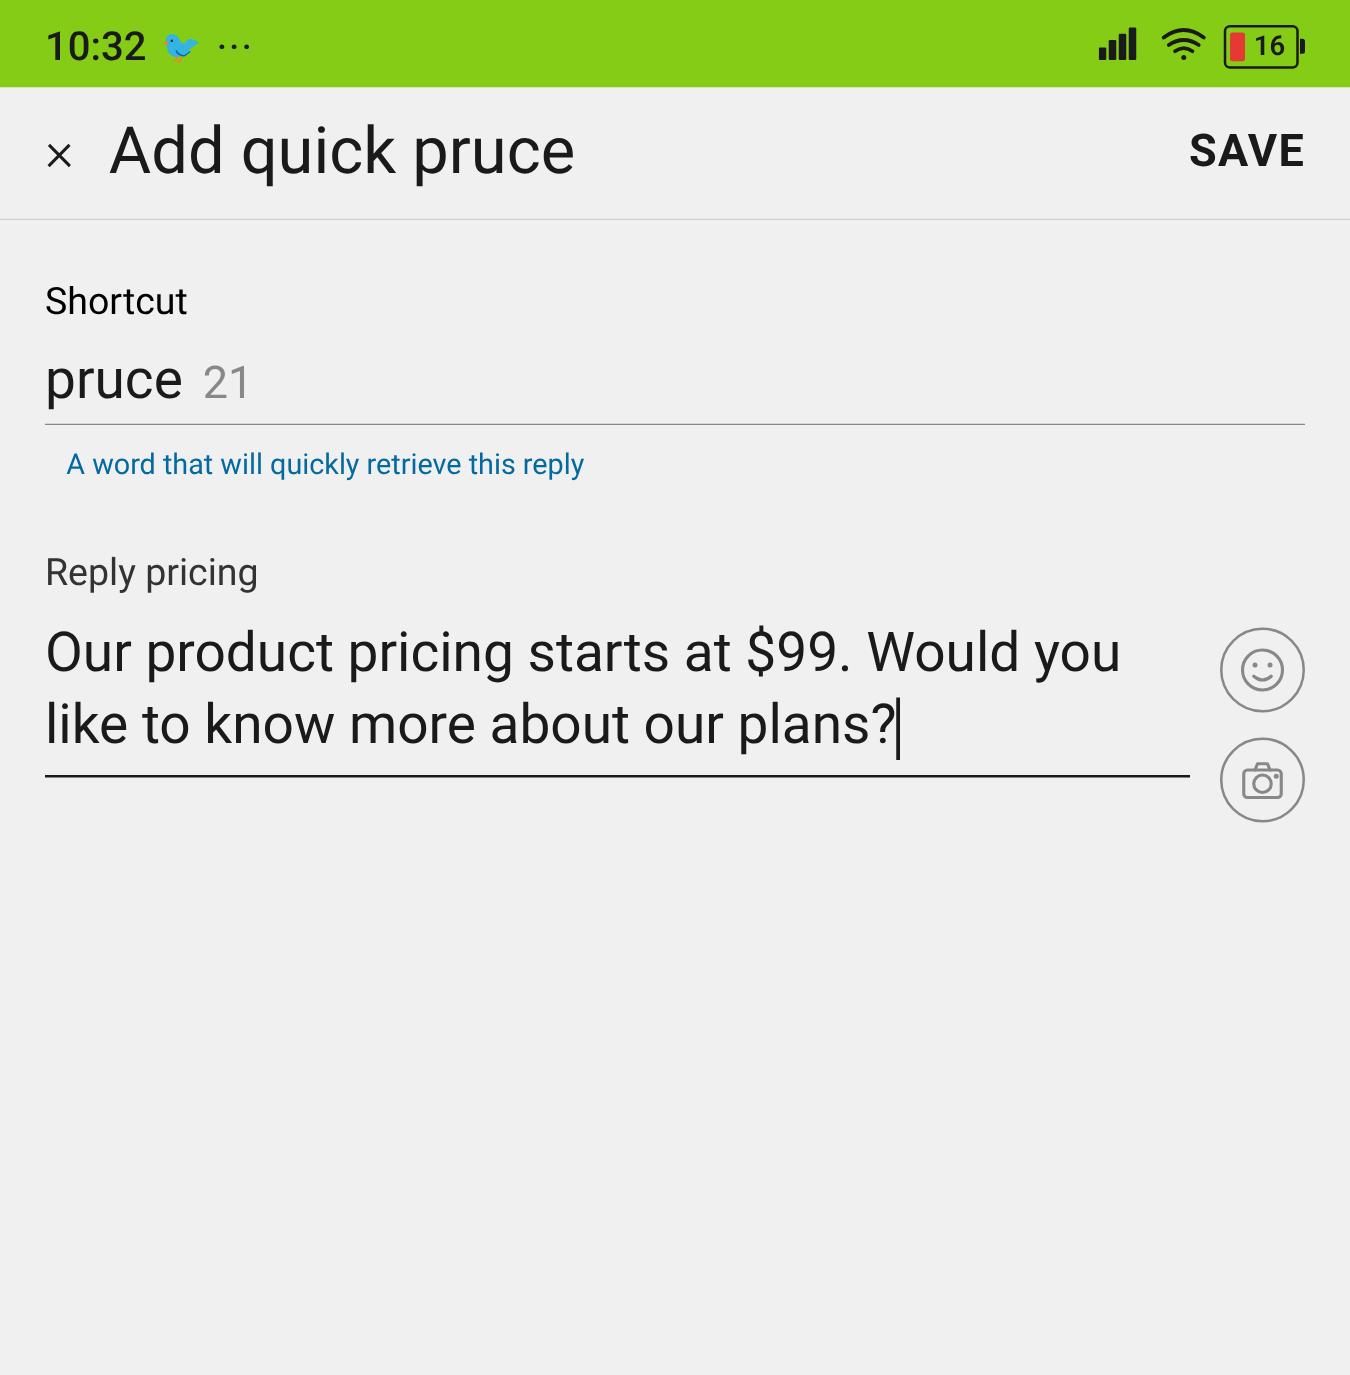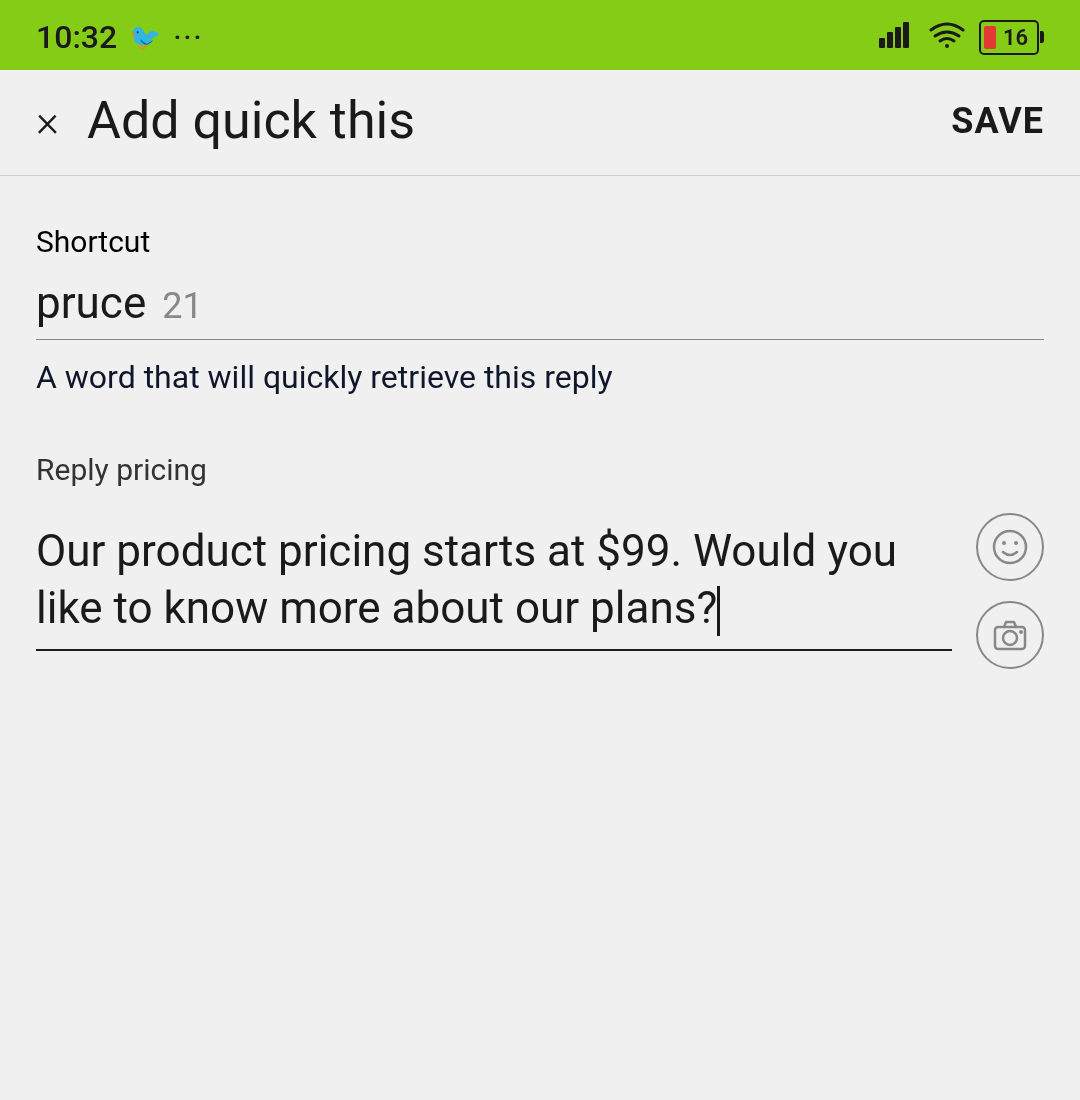--- a/index.html
+++ b/index.html
@@ -122,35 +122,36 @@
       color: #1a1a1a;
     }
 
     .char-count {
       font-size: 36px;
       color: #888;
       margin-left: 16px;
     }
 
     .input-hint {
-      font-size: 32px;
-      color: #0f172a;
+      font-size: 23px;
+      color: #0369a1;
       margin-bottom: 56px;
+      margin-left: 17px;
     }
 
     
     .reply-section-label {
       font-size: 30px;
       color: #333;
       margin-bottom: 18px;
     }
 
     .reply-input-area {
       display: flex;
-      align-items: center;
+      align-items: flex-start;
       gap: 24px;
     }
 
     .reply-text-col {
       flex: 1;
     }
 
     .reply-text {
       font-size: 44px;
       font-weight: 400;
@@ -243,21 +244,21 @@
         </div>
         <div style="width:4px; height:12px; background:#1a1a1a; border-radius:0 2px 2px 0; margin-left:1px;"></div>
       </div>
     </div>
   </div>
 </div>
 
 <div class="header">
   <div class="header-left">
     <span class="close-btn">×</span>
-    <span class="header-title">Add quick this</span>
+    <span class="header-title">Add quick pruce</span>
   </div>
   <span class="save-btn">SAVE</span>
 </div>
 
 <div class="main-content">
 
   <div>
     <div class="section-label">Shortcut</div>
     <div class="input-row">
       <span class="input-value">pruce</span>

